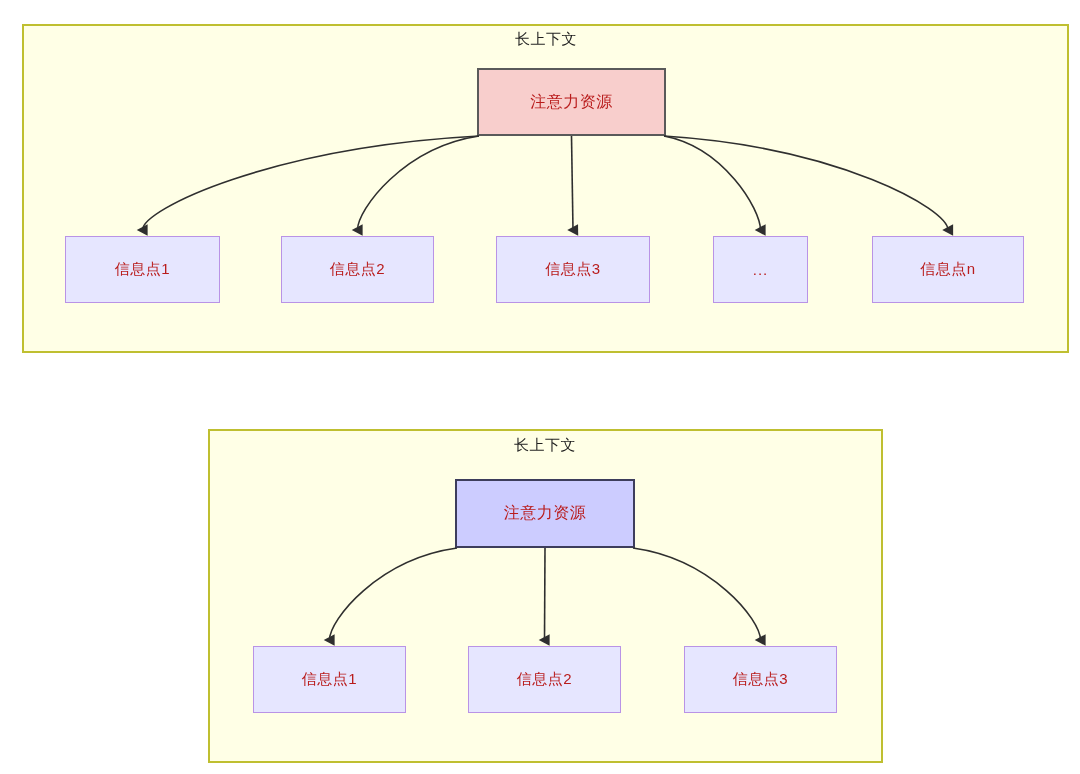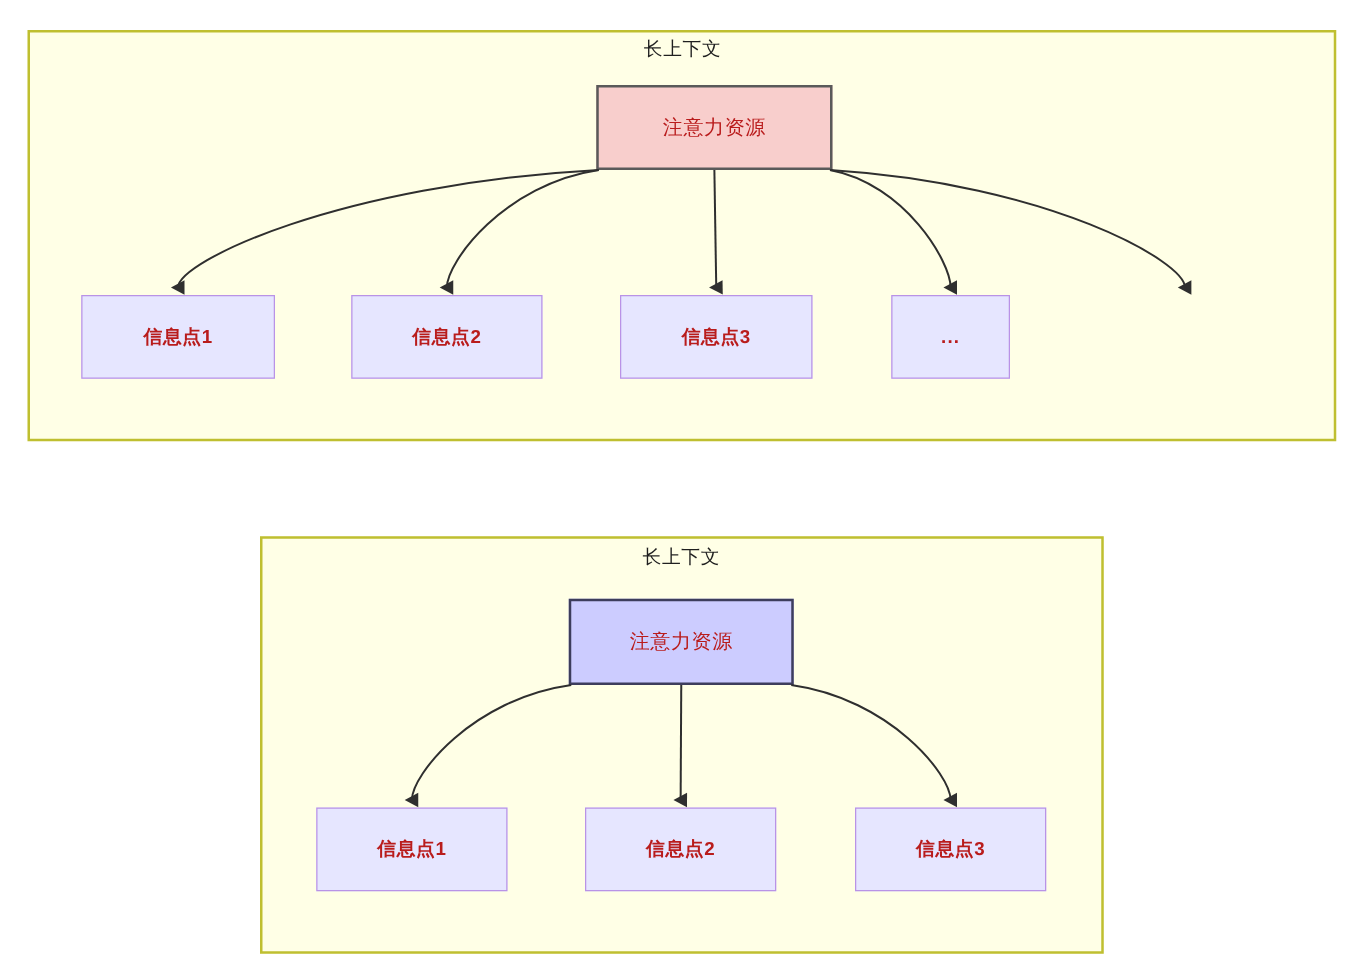--- a/index.html
+++ b/index.html
@@ -57,41 +57,41 @@
     border: 2px solid #5a5a5a;
   }
   .node-attention-short {
     background: #ccccff;
     border: 2px solid #3d3d5c;
   }
   .node-info {
     background: #e6e6ff;
     border: 1.5px solid #b993e6;
     font-size: 15px;
-    font-weight: bold;
   }
   .node-info.ellipsis {
     font-size: 15px;
     letter-spacing: 1px;
   }
 </style>
 </head>
 <body>
 
 <div id="diagram-root">
 
   <div class="panel" id="panel-long" style="left: 22px; top: 24px; width: 1047px; height: 329px;"></div>
   <div class="panel-title" id="title-long" style="left: 509px; top: 30px; width: 74px;">长上下文</div>
 
   <div class="node node-attention-long" id="node-long-root" style="left: 477px; top: 68px; width: 189px; height: 68px;">注意力资源</div>
 
   <div class="node node-info" id="long-child-0" style="left: 65px; top: 236px; width: 155px; height: 67px;">信息点1</div>
   <div class="node node-info" id="long-child-1" style="left: 281px; top: 236px; width: 153px; height: 67px;">信息点2</div>
   <div class="node node-info" id="long-child-2" style="left: 496px; top: 236px; width: 154px; height: 67px;">信息点3</div>
   <div class="node node-info ellipsis" id="long-child-3" style="left: 713px; top: 236px; width: 95px; height: 67px;">...</div>
+  <div class="node node-info" id="long-child-4" style="left: 872px; top: 236px; width: 152px; height: 67px;">信息点n</div>
 
   <div class="panel" id="panel-short" style="left: 208px; top: 429px; width: 675px; height: 334px;"></div>
   <div class="panel-title" id="title-short" style="left: 508px; top: 436px; width: 74px;">长上下文</div>
 
   <div class="node node-attention-short" id="node-short-root" style="left: 455px; top: 479px; width: 180px; height: 69px;">注意力资源</div>
 
   <div class="node node-info" id="short-child-0" style="left: 253px; top: 646px; width: 153px; height: 67px;">信息点1</div>
   <div class="node node-info" id="short-child-1" style="left: 468px; top: 646px; width: 153px; height: 67px;">信息点2</div>
   <div class="node node-info" id="short-child-2" style="left: 684px; top: 646px; width: 153px; height: 67px;">信息点3</div>
 

